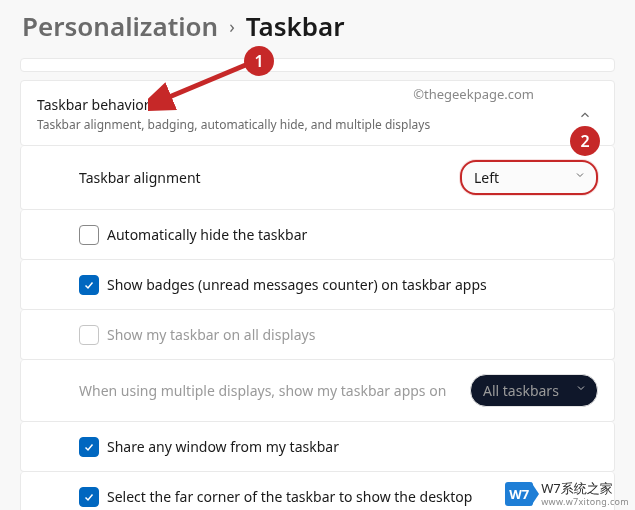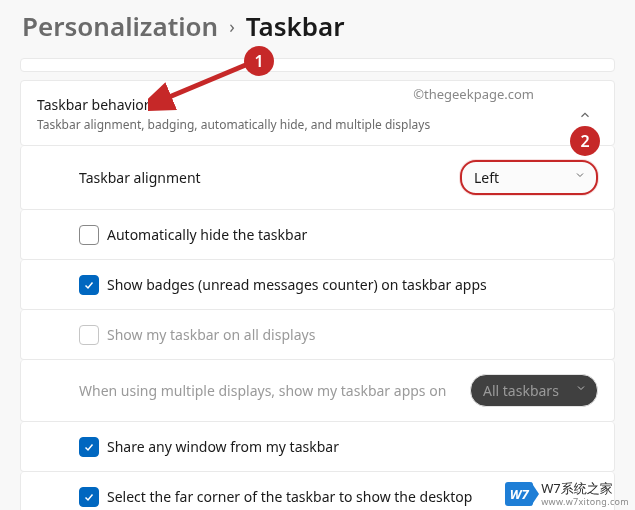--- a/index.html
+++ b/index.html
@@ -95,21 +95,21 @@
     padding: 6px 10px 6px 12px;
     font-size: 14px;
     min-width: 128px;
     color: #1a1a1a;
   }
   .dropdown.highlight {
     border: 2px solid #c62828;
     box-shadow: 0 0 0 1px rgba(198,40,40,0.15);
     min-width: 138px;
   }
-  .dropdown.disabled { color: #9a9a9a; border-color: #e4e4e4; background:#404040; }
+  .dropdown.disabled { color: #9a9a9a; border-color: #e4e4e4; background:#0f172a; }
   .dropdown .dd-chev { color: #666; font-size: 12px; margin-left: 16px; }
   .dropdown.disabled .dd-chev { color: #bdbdbd; }
 
   
   .badge {
     position: absolute;
     width: 30px;
     height: 30px;
     border-radius: 50%;
     background: #c62828;
@@ -138,21 +138,21 @@
     display: flex;
     align-items: center;
     gap: 8px;
   }
   .bw-logo {
     width: 28px; height: 24px;
     background: #1e7ed6;
     border-radius: 3px;
     position: relative;
     display: flex; align-items:center; justify-content:center;
-    color:#fff; font-weight:700; font-size:13px;font-style:italic;
+    color:#fff; font-weight:700; font-size:13px;
   }
   .bw-logo::after{
     content:""; position:absolute; right:-6px; top:0; width:0; height:0;
     border-top:12px solid transparent;
     border-bottom:12px solid transparent;
     border-left:8px solid #1e7ed6;
   }
   .bw-text { display:flex; flex-direction:column; line-height:1; }
   .bw-text .a { font-size:13px; font-weight:400; color:#2a2a2a; }
   .bw-text .b { font-size:9px; color:#8a8a8a; letter-spacing:0.3px; margin-top:2px;}

